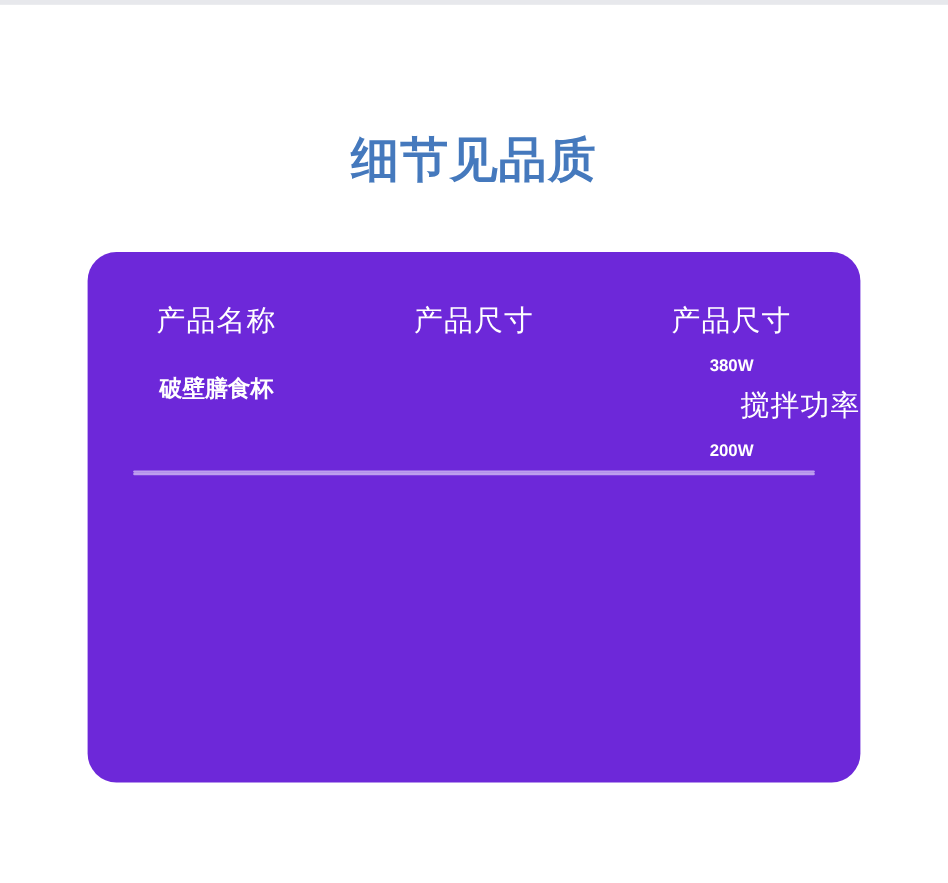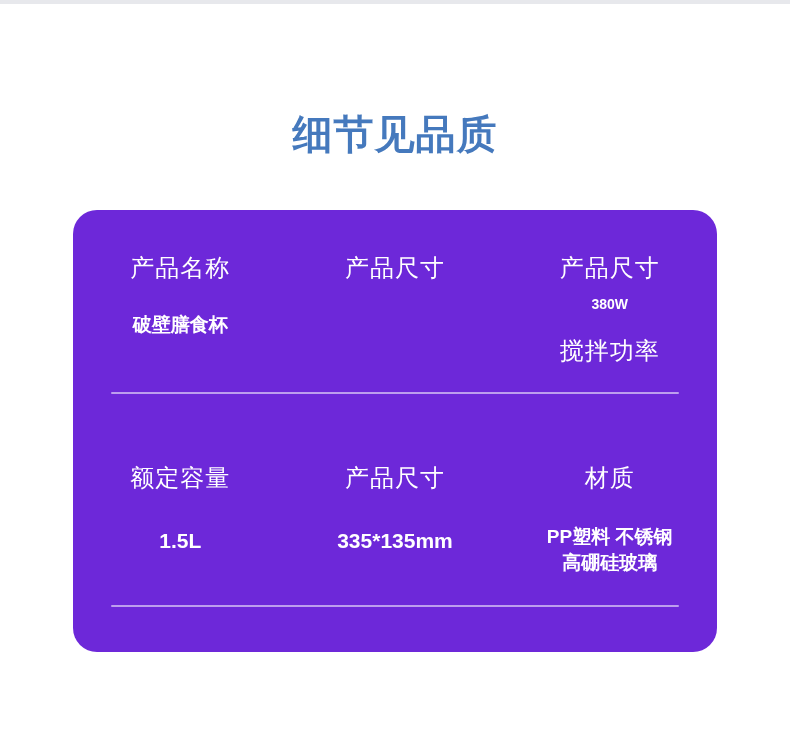--- a/index.html
+++ b/index.html
@@ -60,21 +60,21 @@
     letter-spacing: 1px;
   }
   .val {
     font-size: 19px;
     line-height: 26px;
     font-weight: 700;
   }
   .row1 .val-main { margin-top: 28px; }
   .row2 .val-main { margin-top: 34px; font-size: 21px; }
   .stack .val-w { margin-top: 5px; font-size: 14px; line-height: 30px; }
-  .stack .hdr-2 { margin-top: 16px; }
+  .stack .hdr-2 { margin-top: 4px; text-align: right; }
   .val-multi { margin-top: 30px; }
   .val-multi div { line-height: 26px; }
   .divider {
     height: 2px;
     margin: 0 38px;
     background: rgba(255, 255, 255, 0.55);
     border-radius: 1px;
   }
 </style>
 </head>
@@ -93,40 +93,24 @@
         <div class="hdr">产品名称</div>
         <div class="val val-main">破壁膳食杯</div>
       </div>
       <div class="cell">
         <div class="hdr">产品尺寸</div>
       </div>
       <div class="cell stack">
         <div class="hdr">产品尺寸</div>
         <div class="val val-w">380W</div>
         <div class="hdr hdr-2">搅拌功率</div>
+        <div class="val val-w">200W</div>
       </div>
     </div>
 
     <div class="divider"></div>
 
-    <div class="spec-grid row2">
-      <div class="cell">
-        <div class="hdr">额定容量</div>
-        <div class="val val-main">1.5L</div>
-      </div>
-      <div class="cell">
-        <div class="hdr">产品尺寸</div>
-        <div class="val val-main">335*135mm</div>
-      </div>
-      <div class="cell">
-        <div class="hdr">材质</div>
-        <div class="val val-multi">
-          <div>PP塑料 不锈钢</div>
-          <div>高硼硅玻璃</div>
-        </div>
-      </div>
-    </div>
 
     <div class="divider"></div>
 
   </div>
 
 </div>
 
 </body></html>

